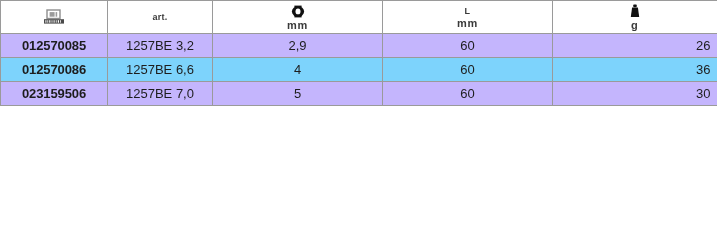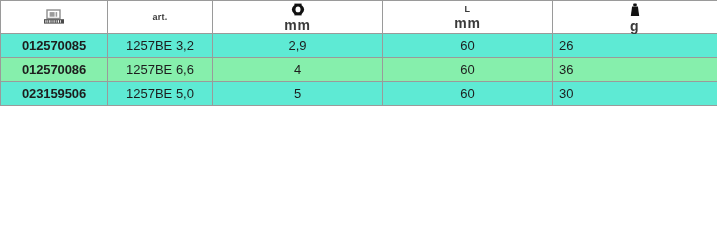--- a/index.html
+++ b/index.html
@@ -67,52 +67,52 @@
     font-size: 9px;
     color: #3a3a3a;
     font-weight: bold;
     letter-spacing: 0.3px;
   }
   .head-label.serif-l {
     font-size: 9px;
     font-weight: bold;
   }
   .head-unit {
-    font-size: 14px;
+    font-size: 11px;
     color: #3a3a3a;
     font-weight: bold;
     letter-spacing: 0.8px;
   }
   .head-icon {
     display: block;
     line-height: 0;
   }
 
   
   tbody td {
     height: 24px;
     padding: 0 6px;
     border-bottom: 1px solid #9a9a9a;
     border-right: 1px solid #9a9a9a;
     text-align: center;
     vertical-align: middle;
     color: #1d1d1d;
     font-size: 13px;
-    background: #86efac;
+    background: #7dd3fc;
     box-sizing: border-box;
   }
   tbody td:first-child {
     border-left: 1px solid #9a9a9a;
   }
   tbody td:last-child {
     border-right: none;
-    text-align: left;
+    text-align: right;
   }
   tbody tr.shaded td {
-    background: #5eead4;
+    background: #c4b5fd;
   }
   tbody td.code-cell {
     font-weight: bold;
     font-size: 13px;
     letter-spacing: -0.1px;
   }
   tbody tr:last-child td {
     border-bottom: 1px solid #9a9a9a;
   }
 </style>
@@ -204,20 +204,20 @@
         </tr>
         <tr>
           <td class="code-cell">012570086</td>
           <td>1257BE 6,6</td>
           <td>4</td>
           <td>60</td>
           <td>36</td>
         </tr>
         <tr class="shaded">
           <td class="code-cell">023159506</td>
-          <td>1257BE 5,0</td>
+          <td>1257BE 7,0</td>
           <td>5</td>
           <td>60</td>
           <td>30</td>
         </tr>
       </tbody>
   </table>
 </div>
 
 </body></html>

